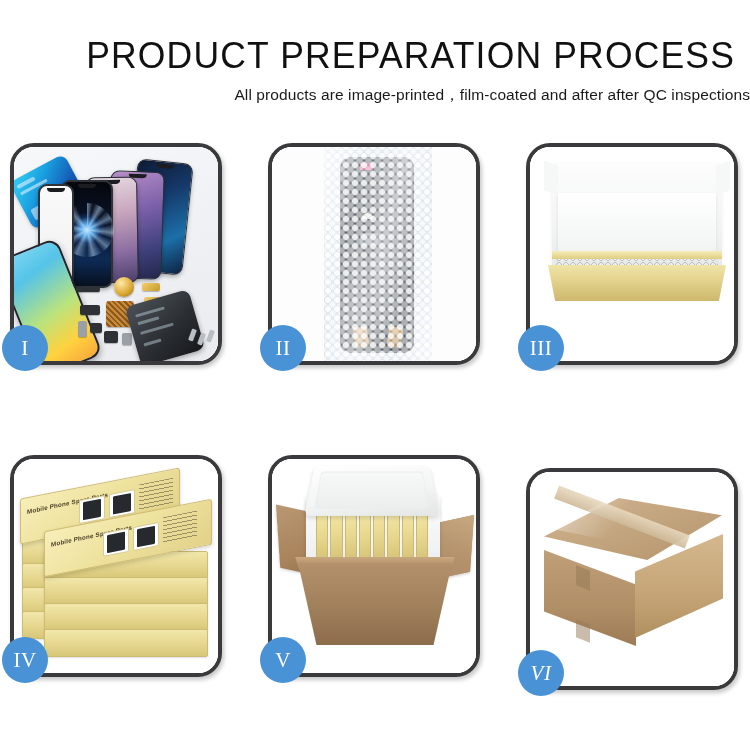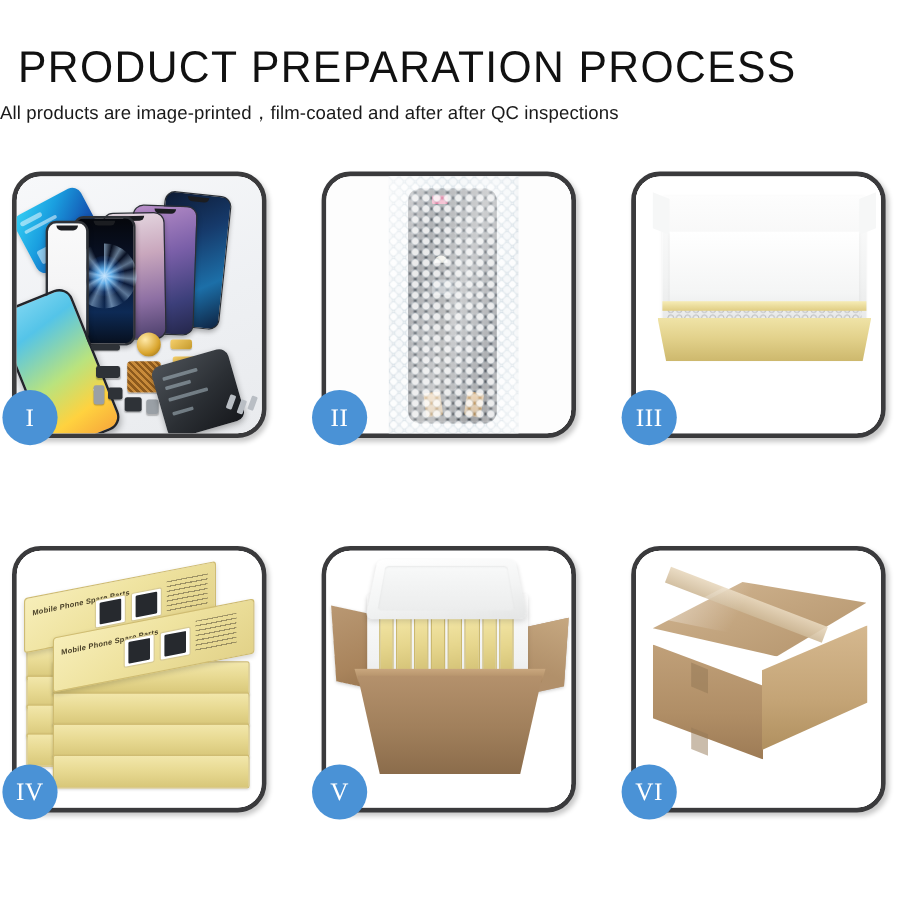--- a/index.html
+++ b/index.html
@@ -4,21 +4,21 @@
 <style>
   html,body{margin:0;padding:0;}
   body{
     width:750px;height:750px;background:#ffffff;
     font-family:"Liberation Sans", sans-serif;
     overflow:hidden;position:relative;
   }
   .page{position:absolute;inset:0;}
 
   
-  .header{position:absolute;left:0;top:0;width:750px;text-align:left;}
+  .header{position:absolute;left:0;top:0;width:750px;text-align:right;}
   .title{
     font-family:"Liberation Sans", sans-serif;
     font-size:37px;line-height:40px;font-weight:400;
     letter-spacing:1.2px;color:#111111;
     margin-top:36px;transform:scaleX(0.96);
     white-space:nowrap;
   }
   .subtitle{
     font-family:"Liberation Sans", sans-serif;
     font-size:15.5px;line-height:20px;font-weight:400;
@@ -36,21 +36,21 @@
     overflow:visible;
   }
   .panel .clip{
     position:absolute;inset:0;border-radius:20px;overflow:hidden;background:#fff;
   }
   .p1{left:0px;   top:0px;}
   .p2{left:258px; top:0px;}
   .p3{left:516px; top:0px;}
   .p4{left:0px;   top:312px;}
   .p5{left:258px; top:312px;}
-  .p6{left:516px; top:312px;}
+  .p6{left:516px; top:325px;font-style:italic;}
 
   
   .badge{
     position:absolute;left:-12px;bottom:-10px;width:46px;height:46px;border-radius:50%;
     background:#4a92d6;color:#ffffff;
     font-family:"Liberation Serif", serif;font-size:21px;
     display:flex;align-items:center;justify-content:center;
     letter-spacing:0.5px;z-index:6;
   }
 

